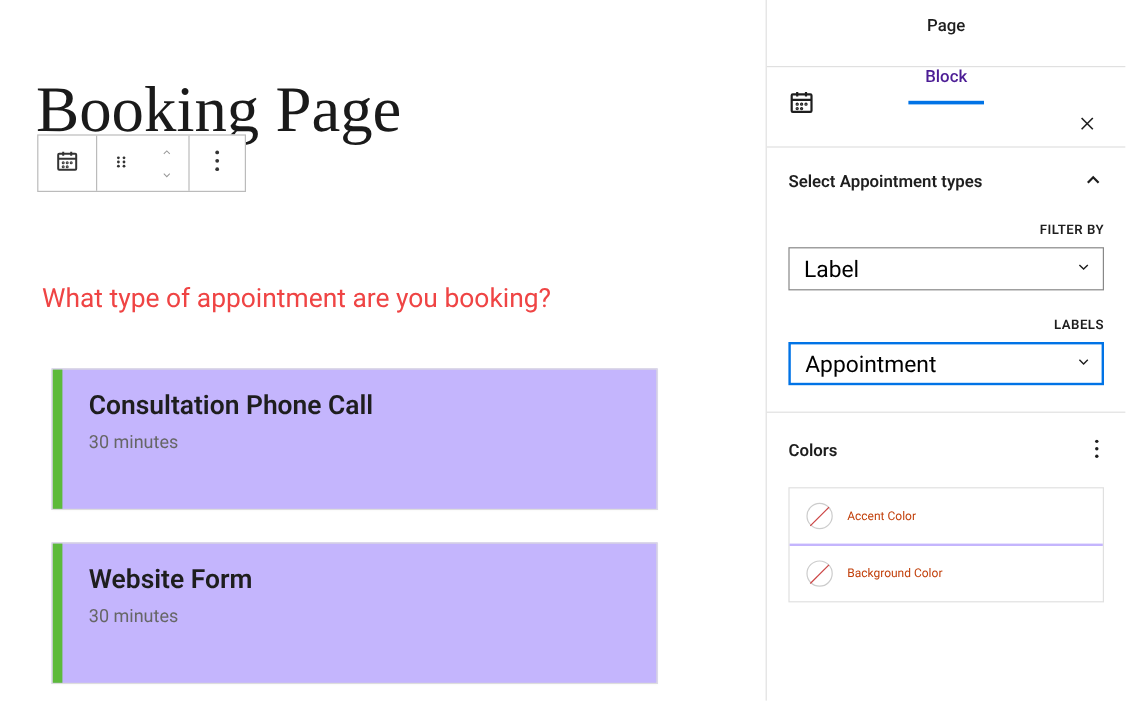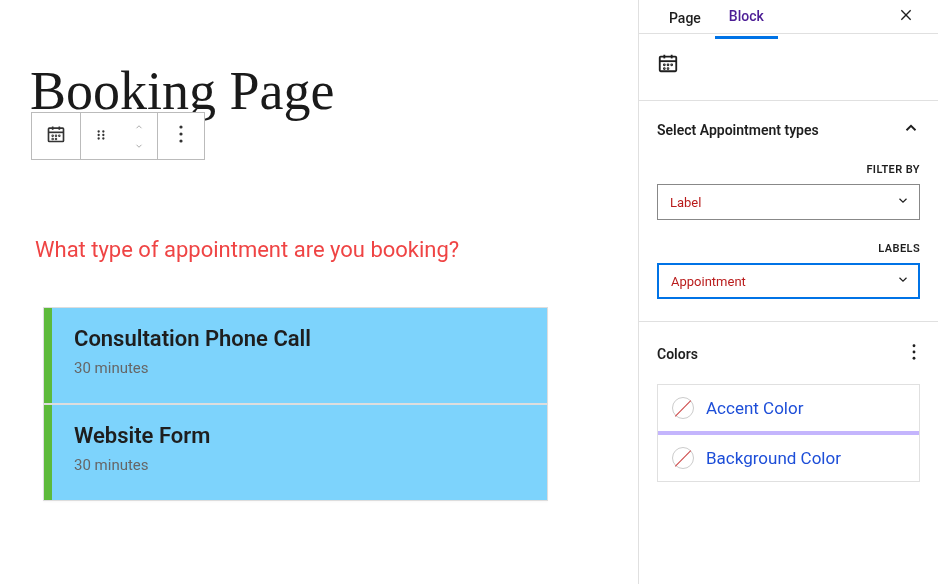--- a/index.html
+++ b/index.html
@@ -61,25 +61,26 @@
       margin-left: 15px;
     }
     .booking-question {
       font-size: 22px;
       font-weight: 400;
       color: #ef4444;
       margin-bottom: 45px;
     }
     .appt-card {
       width: 505px;
-      height: 97px;
+      height: 118px;
       border: 1px solid #ddd;
+      margin-bottom: 27px;
       margin-left: 8px;
       display: flex;
-      background: #7dd3fc;
+      background: #c4b5fd;
       box-shadow: 0 1px 2px rgba(0,0,0,0.03);
     }
     .appt-accent {
       width: 8px;
       background: #5dba3b;
     }
     .appt-body {
       padding: 18px 22px;
     }
     .appt-title {
@@ -97,23 +98,24 @@
     .sidebar {
       width: 300px;
       border-left: 1px solid #e0e0e0;
       background: #fff;
       display: flex;
       flex-direction: column;
     }
     .sidebar-tabs {
       display: flex;
       align-items: center;
-      height: 34px;
+      height: 56px;
       border-bottom: 1px solid #e0e0e0;
       padding: 0 16px;
+      flex-direction: column;
     }
     .sidebar-tab {
       font-size: 14px;
       font-weight: 500;
       color: #1e1e1e;
       padding: 14px 14px 12px;
       cursor: pointer;
     }
     .sidebar-tab.active {
       border-bottom: 3px solid #0073e6;
@@ -175,22 +177,22 @@
     }
     .select-wrap {
       position: relative;
     }
     .select-box {
       width: 100%;
       height: 36px;
       border: 1px solid #888;
       background: #fff;
       padding: 0 12px;
-      font-size: 13px;
-      color: #b91c1c;
+      font-size: 19px;
+      color: #000000;
       display: flex;
       align-items: center;
       cursor: pointer;
     }
     .select-box.focused {
       border: 2px solid #0073e6;
     }
     .select-chevron {
       position: absolute;
       right: 10px;
@@ -203,43 +205,43 @@
       margin-top: 16px;
     }
     .color-row {
       display: flex;
       align-items: center;
       gap: 12px;
       padding: 12px 14px;
       cursor: pointer;
     }
     .color-row + .color-row {
-      border-top: 4px solid #c4b5fd;
+      border-top: 2px solid #c4b5fd;
     }
     .color-swatch {
       width: 22px;
       height: 22px;
       border-radius: 50%;
       border: 1px solid #ccc;
       position: relative;
       background: #fff;
     }
     .color-swatch::after {
       content: '';
       position: absolute;
       width: 22px;
       height: 1px;
       background: #c44;
       top: 50%;
       left: -1px;
       transform: rotate(-45deg);
     }
     .color-label {
-      font-size: 17px;
-      color: #1d4ed8;
+      font-size: 10px;
+      color: #c2410c;
     }
   </style>
 </head>
 <body>
 
 <div class="editor-area">
   <h1 class="page-title">Booking Page</h1>
 
   <div class="block-toolbar">
     <div class="toolbar-btn">

